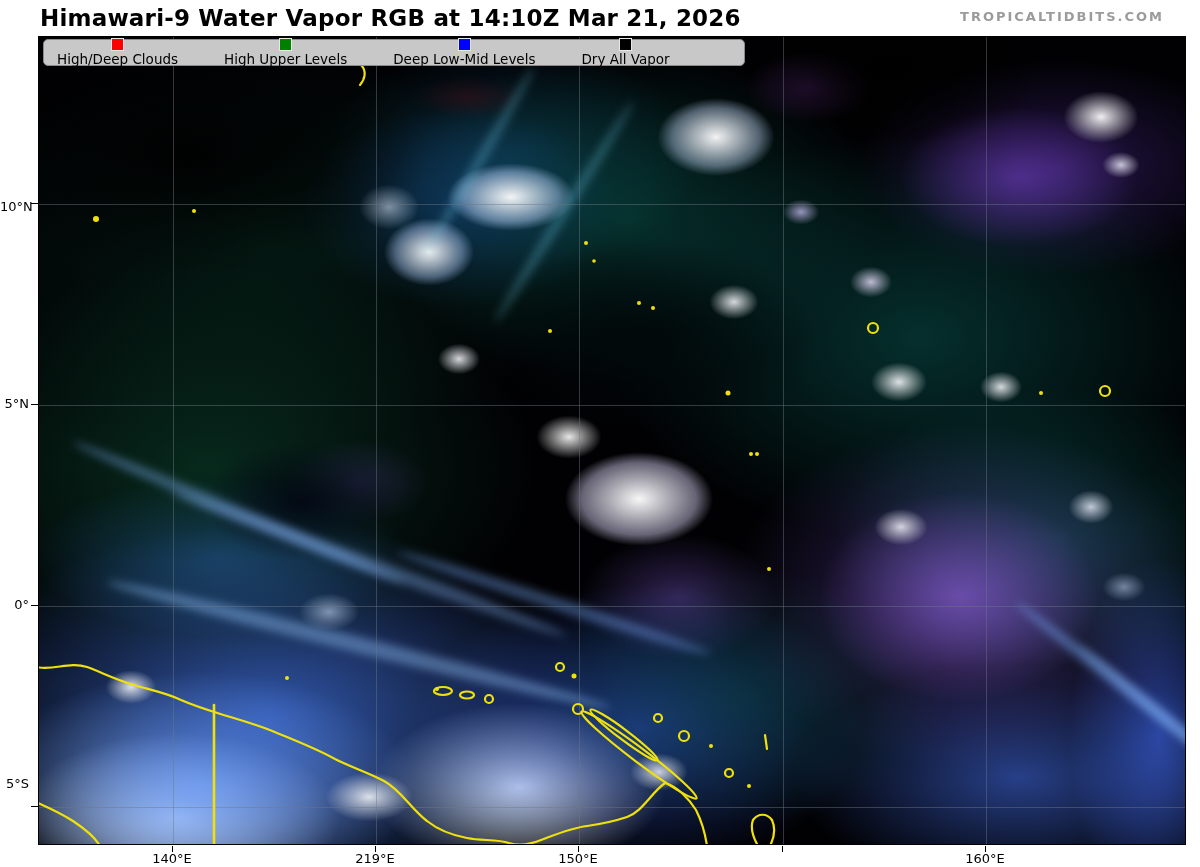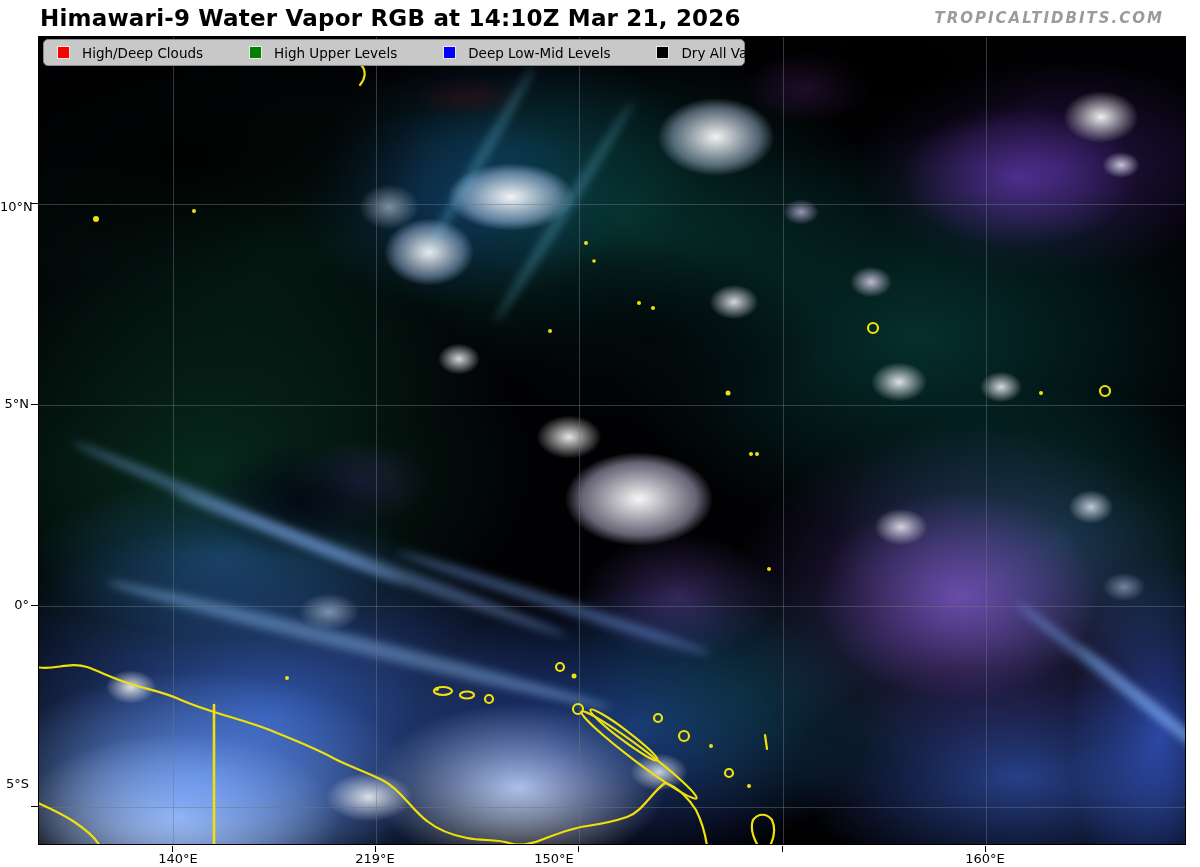--- a/index.html
+++ b/index.html
@@ -5,22 +5,22 @@
   html,body{margin:0;padding:0;}
   body{
     width:1200px;height:867px;position:relative;overflow:hidden;
     background:#ffffff;font-family:"DejaVu Sans","Liberation Sans",sans-serif;
   }
   .page-title{
     position:absolute;left:40px;top:5px;font-size:23px;font-weight:bold;color:#000;
     letter-spacing:0.2px;white-space:nowrap;
   }
   .watermark{
-    position:absolute;top:9px;right:36px;font-size:15px;font-weight:bold;color:#9b9b9b;
-    letter-spacing:2px;white-space:nowrap;font-style:italic;
+    position:absolute;top:9px;right:36px;font-size:13px;font-weight:bold;color:#9b9b9b;
+    letter-spacing:2px;white-space:nowrap;
   }
   .map{
     position:absolute;left:38px;top:36px;width:1148px;height:809px;
     box-sizing:border-box;border:1px solid #000;background:#010103;overflow:hidden;
   }
   .map > .layer{position:absolute;left:0;top:0;width:1148px;height:809px;}
   
   .sat-ambient{
     background-color:#010103;
     background-image:
@@ -83,21 +83,21 @@
   }
   .gl-h{position:absolute;left:0;width:1148px;height:1px;background:rgba(110,120,130,0.45);}
   .gl-v{position:absolute;top:0;height:809px;width:1px;background:rgba(110,120,130,0.45);}
   .coast-svg{position:absolute;left:0;top:0;}
   
   .legendbar{
     position:absolute;left:4px;top:2px;width:700px;height:25px;
     background:#c8c8c8;border:1px solid #8a8a8a;border-radius:5px;
     display:flex;align-items:center;font-size:13.5px;color:#000;
   }
-  .leg-item{display:flex;align-items:center;gap:12px;margin-left:46px;white-space:nowrap;}
+  .leg-item{display:flex;align-items:center;gap:0;margin-left:46px;white-space:nowrap;flex-direction:column;}
   .leg-item:first-child{margin-left:13px;}
   .swatch{width:13px;height:13px;border:1px solid #e8e8e8;box-sizing:border-box;flex:0 0 auto;}
   
   .tick-l{position:absolute;width:7px;height:1px;background:#000;left:31px;}
   .lat-label{position:absolute;left:0;width:29px;text-align:right;font-size:13px;color:#000;}
   .tick-b{position:absolute;width:1px;height:6px;background:#000;top:846px;}
   .lon-label{position:absolute;width:60px;text-align:center;font-size:13px;color:#000;top:851px;}
 </style>
 </head>
 <body>
@@ -204,18 +204,18 @@
   <div class="lat-label" style="top:597px;">0°</div>
   <div class="lat-label" style="top:776px;">5°S</div>
 </div>
 
 <div>
   <div class="tick-b" style="left:172px;"></div>
   <div class="tick-b" style="left:375px;"></div>
   <div class="tick-b" style="left:578px;"></div>
   <div class="tick-b" style="left:782px;"></div>
   <div class="tick-b" style="left:985px;"></div>
-  <div class="lon-label" style="left:148px;">140°E</div>
+  <div class="lon-label" style="left:142px;">140°E</div>
   <div class="lon-label" style="left:345px;">219°E</div>
-  <div class="lon-label" style="left:524px;">150°E</div>
+  <div class="lon-label" style="left:548px;">150°E</div>
   <div class="lon-label" style="left:752px;margin-top:44px;">155°E</div>
   <div class="lon-label" style="left:955px;">160°E</div>
 </div>
 
 </body></html>

